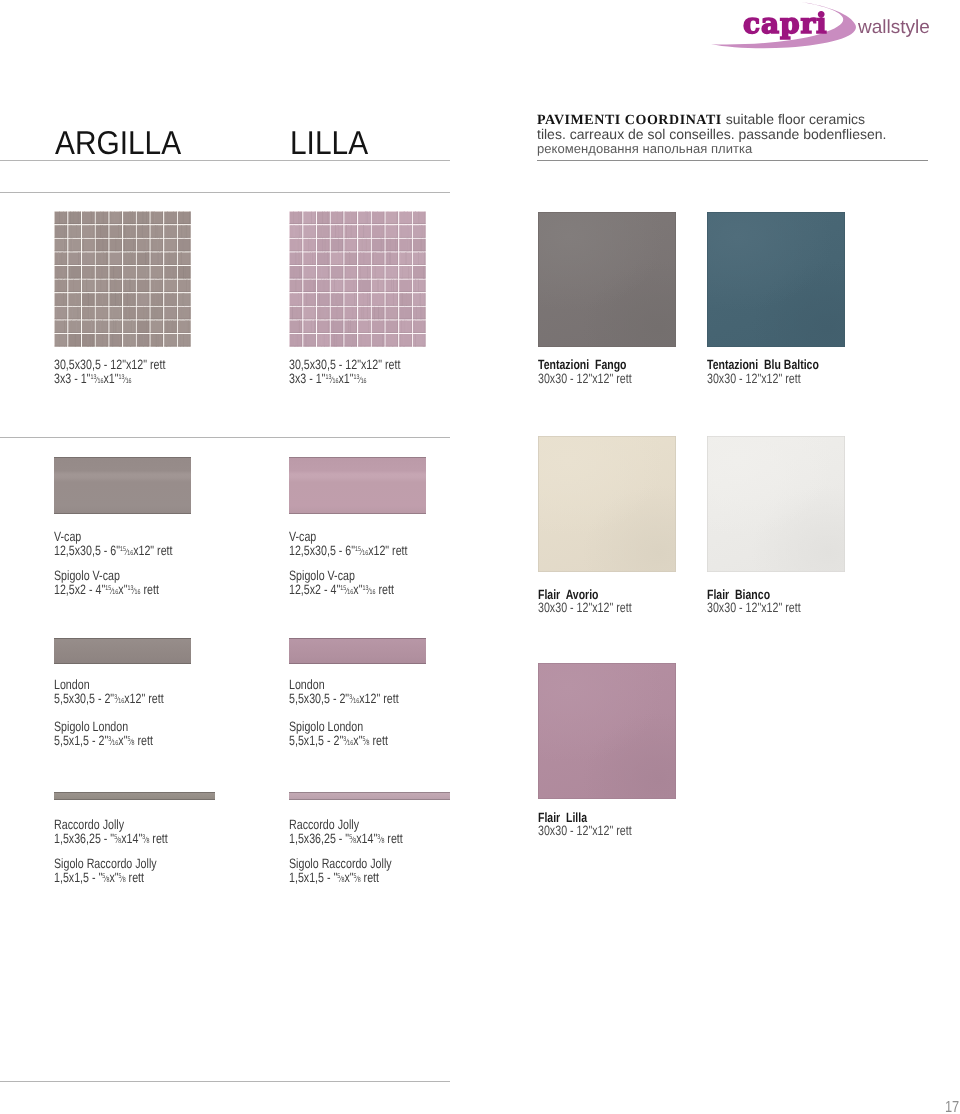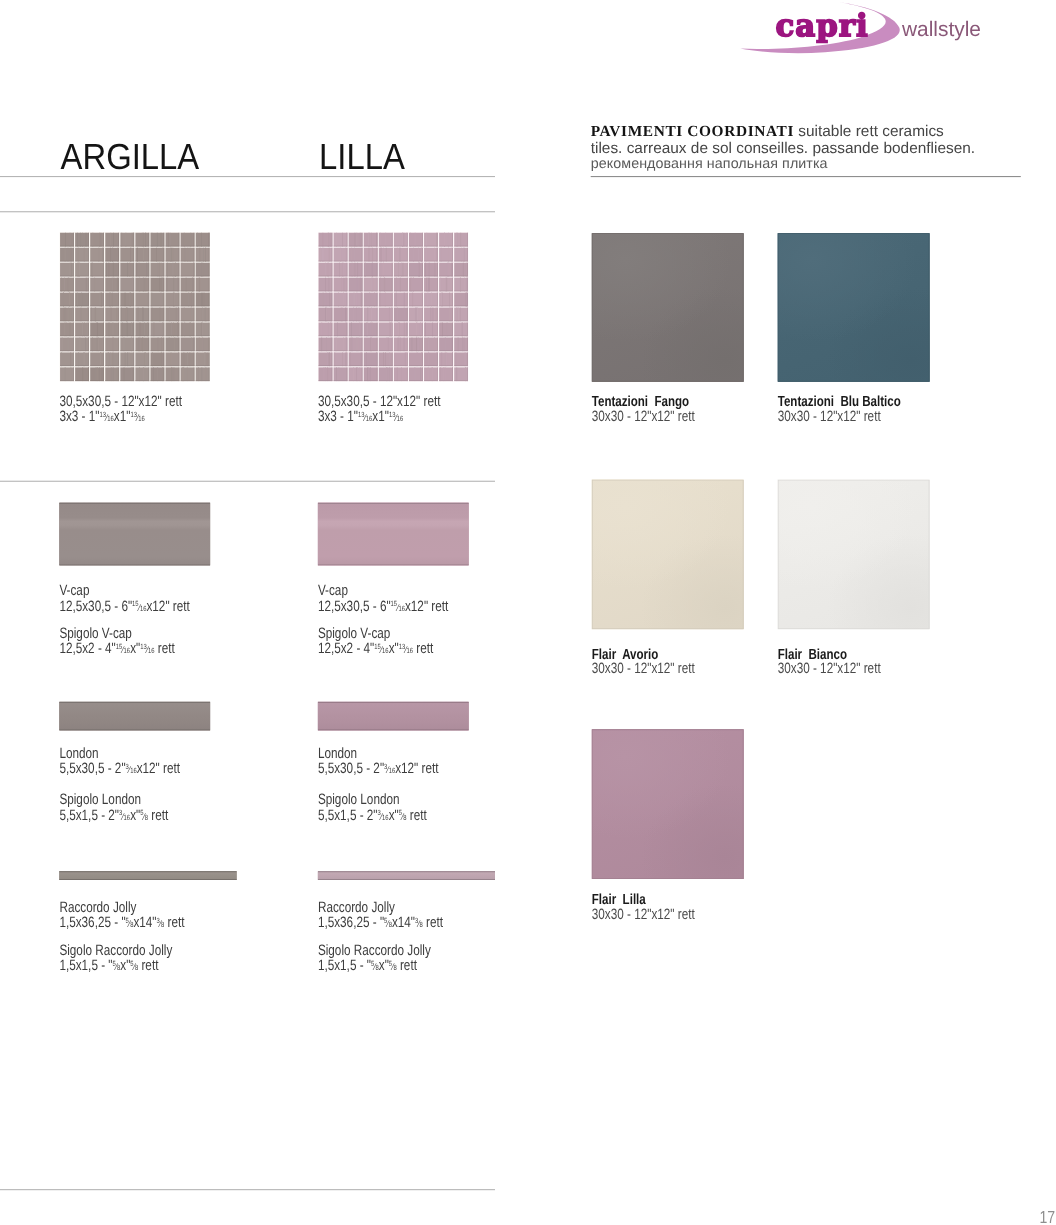--- a/index.html
+++ b/index.html
@@ -2,21 +2,21 @@
 <html><head>
 <meta charset="utf-8">
 <title>capri wallstyle</title>
 <style>
   html,body{margin:0;padding:0;}
   body{width:960px;height:1114px;background:#fff;position:relative;overflow:hidden;
        font-family:"Liberation Sans",sans-serif;color:#222;
        -webkit-font-smoothing:antialiased;text-rendering:geometricPrecision;}
   svg text{-webkit-font-smoothing:antialiased;}
   
-  #logo{position:absolute;left:648px;top:0px;width:274px;height:58px;}
+  #logo{position:absolute;left:686px;top:0px;width:274px;height:58px;}
   #logo svg{display:block;}
   
   .coll-title{position:absolute;font-family:"Liberation Sans",sans-serif;
       font-weight:400;font-size:33px;color:#141414;line-height:1;
       transform:scaleX(0.905);transform-origin:0 0;}
   #coll-0{left:55px;top:126px;}
   #coll-1{left:290px;top:126px;}
   .rule{position:absolute;height:1px;background:#b5b5b5;}
   #rule-head-left{left:0px;top:160px;width:450px;}
   #rule-head-right{left:537px;top:160px;width:391px;background:#8e8e8e;}
@@ -58,21 +58,21 @@
 
 <div class="coll-title" id="coll-0">ARGILLA</div>
 <div class="coll-title" id="coll-1">LILLA</div>
 <div class="rule" id="rule-head-left"></div>
 <div class="rule" id="rule-head-right"></div>
 <div class="rule" id="rule-sec-1"></div>
 <div class="rule" id="rule-sec-2"></div>
 <div class="rule" id="rule-bottom"></div>
 
 <div id="floor-note">
-  <div><span class="b">PAVIMENTI COORDINATI</span><span> suitable rett ceramics</span></div>
+  <div><span class="b">PAVIMENTI COORDINATI</span><span> suitable floor ceramics</span></div>
   <div>tiles. carreaux de sol conseilles. passande bodenfliesen.</div>
   <div class="ru">рекомендовання напольная плитка</div>
 </div>
 
 <div id="pageno">17</div>
 
 <div class="sw mosaic" style="left:54px;top:211px;width:137px;height:136px;"><svg width="137" height="136" viewBox="0 0 137 136">
       <rect width="137" height="136" fill="#FAF6F2"></rect>
       <rect x="0.60" y="0.60" width="12.55" height="12.45" fill="#9c8e8a"></rect>
       <rect x="5.19" y="0.60" width="0.7" height="12.45" fill="#958884"></rect>

